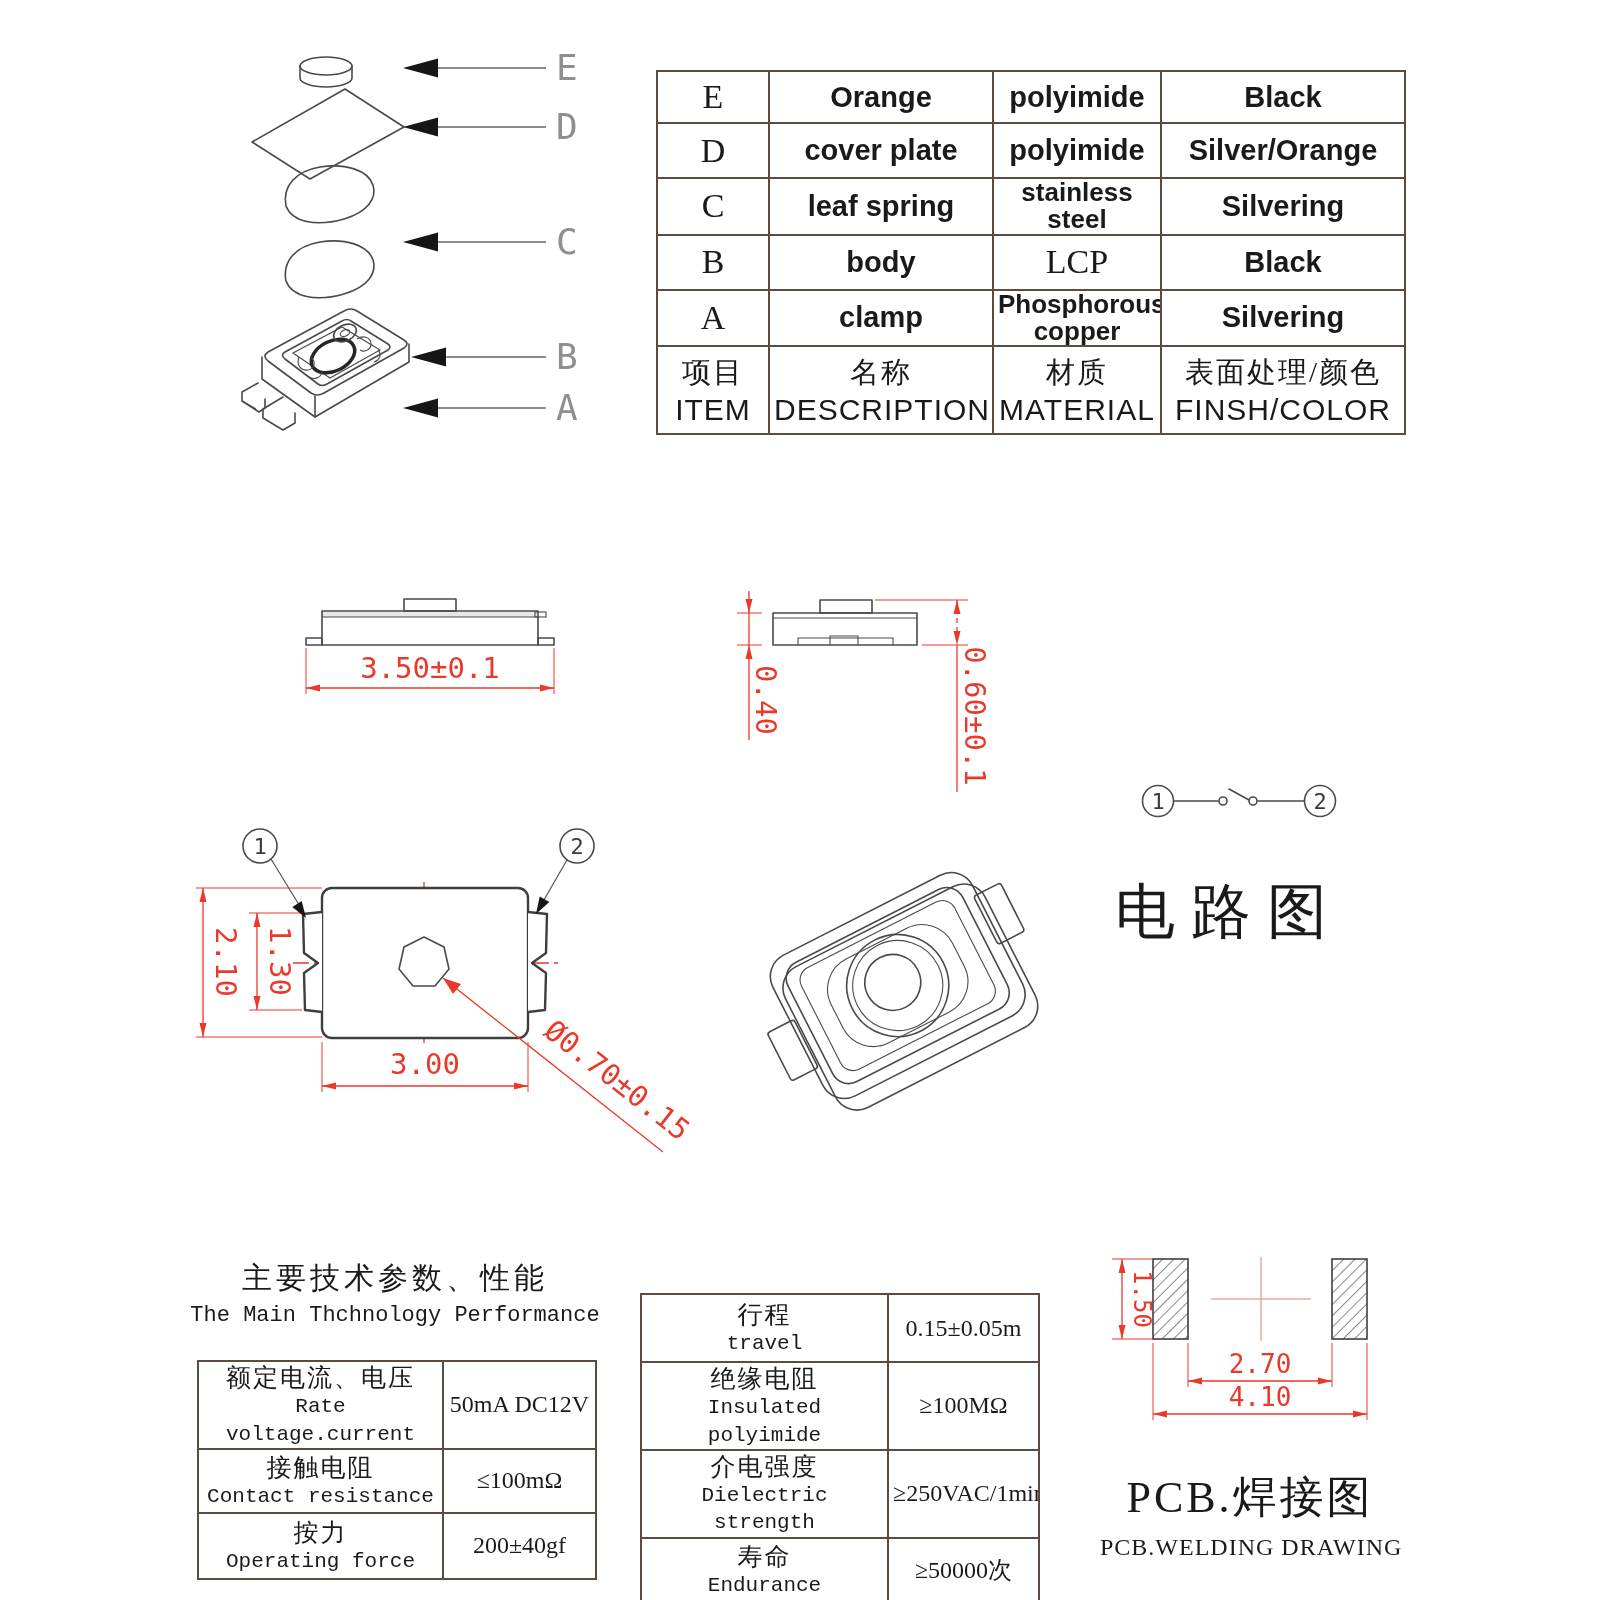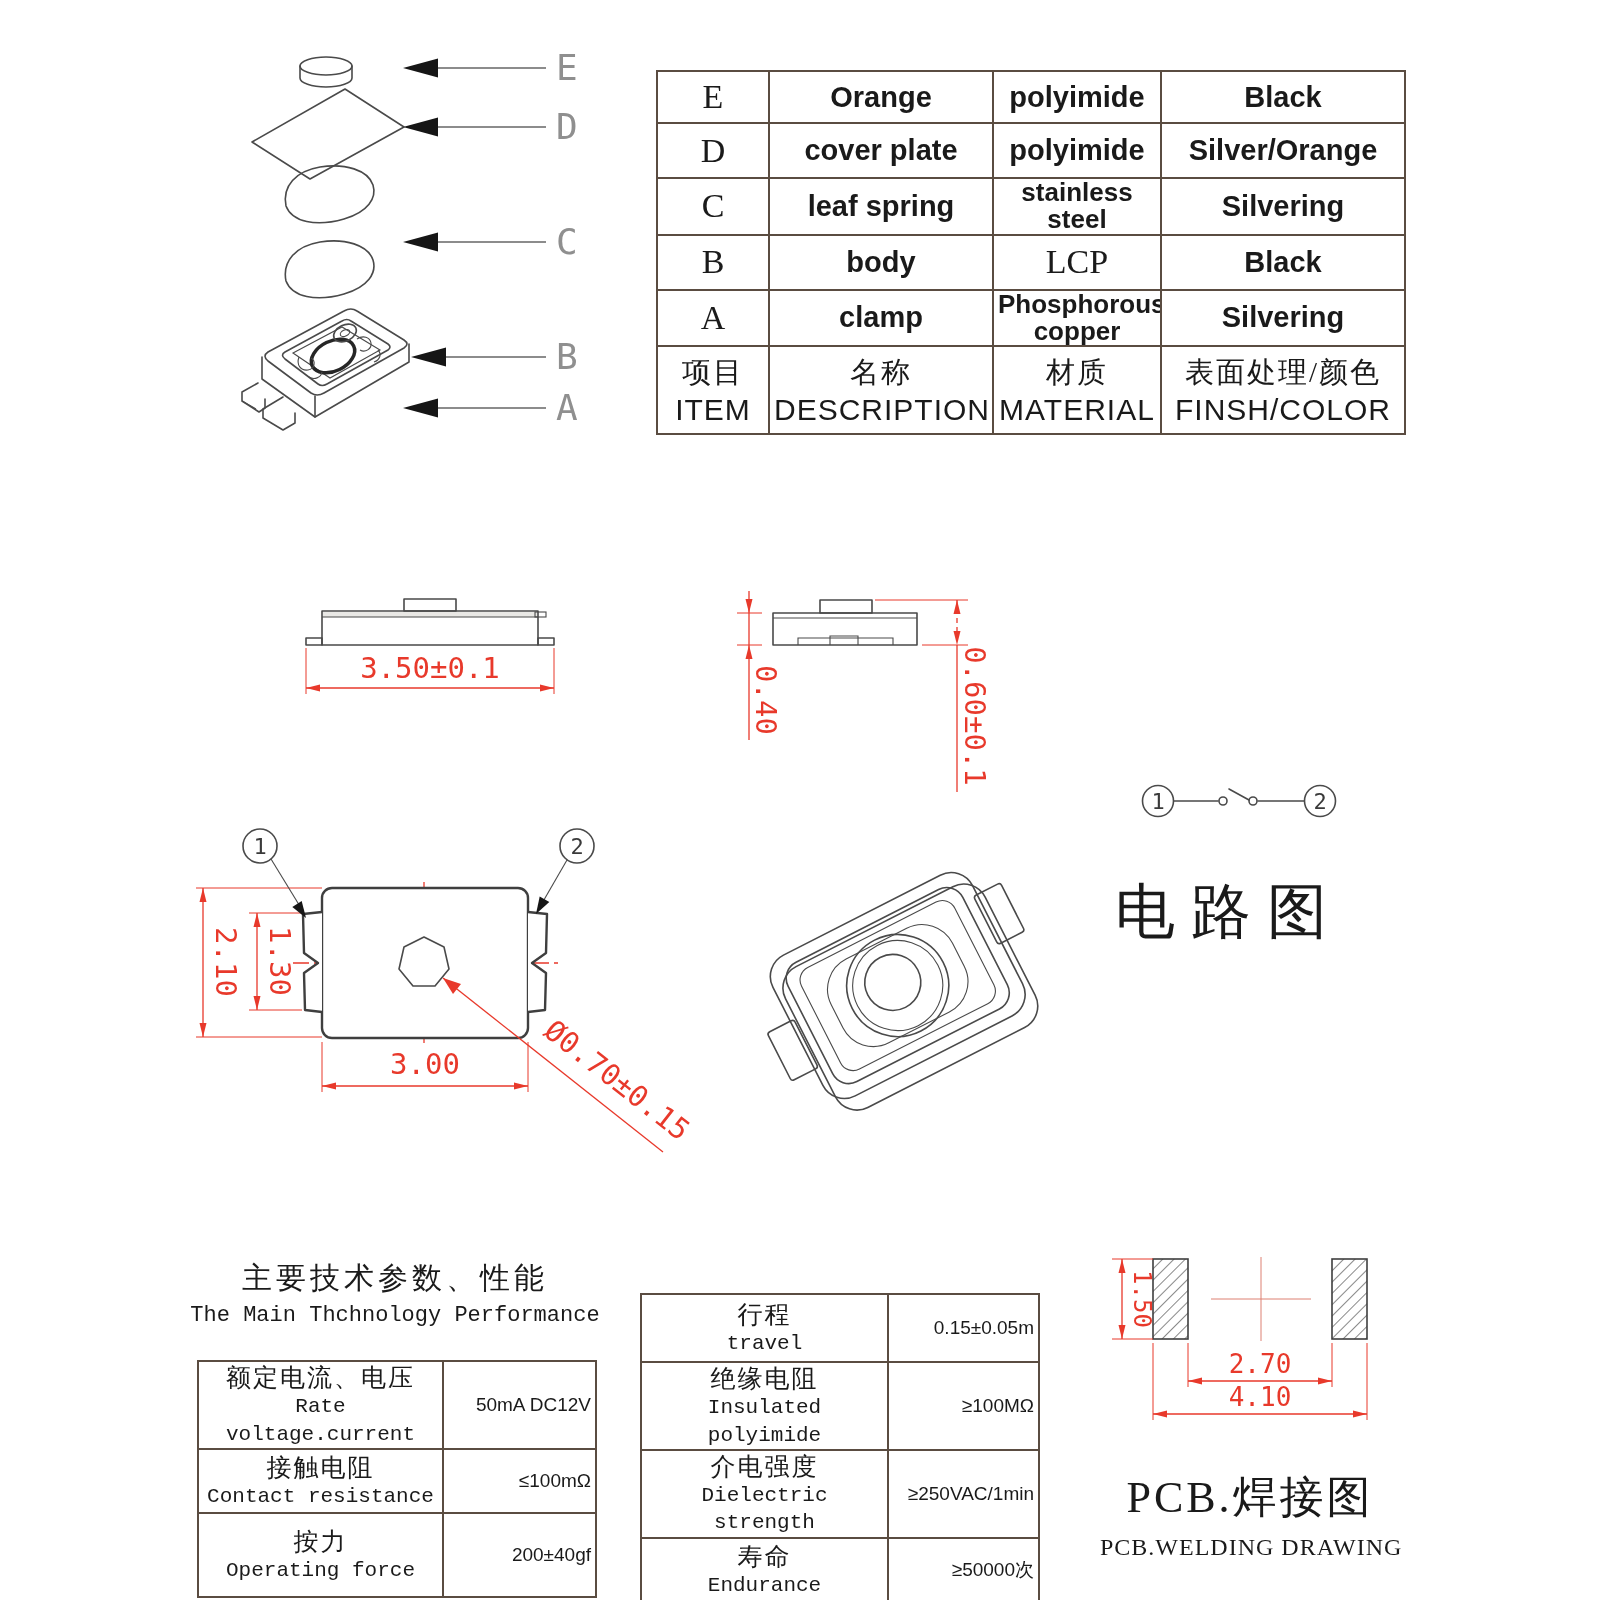--- a/index.html
+++ b/index.html
@@ -14,21 +14,21 @@
   td { border:2px solid #5a4c41; text-align:center; vertical-align:middle; padding:0 4px; overflow:hidden; }
 
   .pt-item  { font-family:"Liberation Serif", serif; font-size:34px; }
   .pt-txt   { font-family:"Liberation Sans", sans-serif; font-weight:600; font-size:29px; }
   .pt-txt.small { font-size:26px; line-height:1.05; }
   .hdr-cn   { font-family:"Liberation Serif", serif; font-size:29px; letter-spacing:2px; }
   .hdr-en   { font-family:Liberation Sans, sans-serif; font-size:30px; letter-spacing:1px; }
 
   .spec-cn  { font-family:"Liberation Serif", serif; font-size:25px; letter-spacing:2px; line-height:1.25; }
   .spec-en  { font-family:"Liberation Mono", monospace; font-size:21px; line-height:1.3; }
-  .spec-val { font-family:Liberation Sans, sans-serif; font-size:19px;text-align:right; }
+  .spec-val { font-family:Liberation Serif, serif; font-size:24px; }
 
   
   .cn-title-big   { font-family:"Liberation Serif", serif; font-size:60px; letter-spacing:16px; text-align:left; white-space:nowrap; }
   .cn-title-mid   { font-family:"Liberation Serif", serif; font-size:44px; letter-spacing:3px; text-align:center; white-space:nowrap; }
   .en-title       { font-family:"Liberation Serif", serif; font-size:29px; letter-spacing:3px; text-align:center; white-space:nowrap; }
   .en-title-small { font-family:"Liberation Serif", serif; font-size:24px; letter-spacing:1px; text-align:center; white-space:nowrap; }
   .perf-title-cn  { font-family:"Liberation Serif", serif; font-size:30px; letter-spacing:4px; text-align:center; white-space:nowrap; }
   .perf-title-en  { font-family:"Liberation Mono", monospace; font-size:22px; text-align:center; white-space:nowrap; }
 
   
@@ -310,21 +310,21 @@
       </td>
       <td class="spec-val">50mA DC12V</td>
     </tr>
     <tr style="height:64px">
       <td>
         <div class="spec-cn">接触电阻</div>
         <div class="spec-en">Contact resistance</div>
       </td>
       <td class="spec-val">≤100mΩ</td>
     </tr>
-    <tr style="height:84px">
+    <tr style="height:66px">
       <td>
         <div class="spec-cn">按力</div>
         <div class="spec-en">Operating force</div>
       </td>
       <td class="spec-val">200±40gf</td>
     </tr>
   </tbody>
     </table>
 
   <table class="abs" style="left:640px;top:1293px;width:398px">

